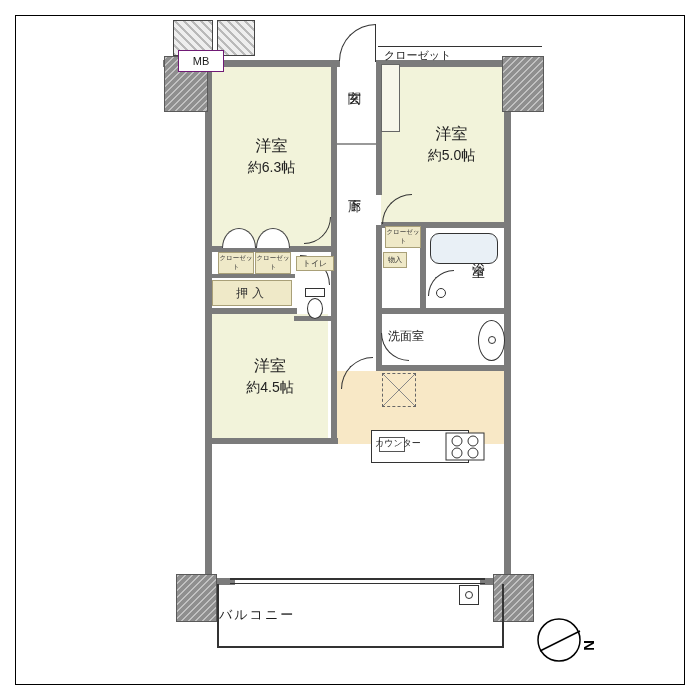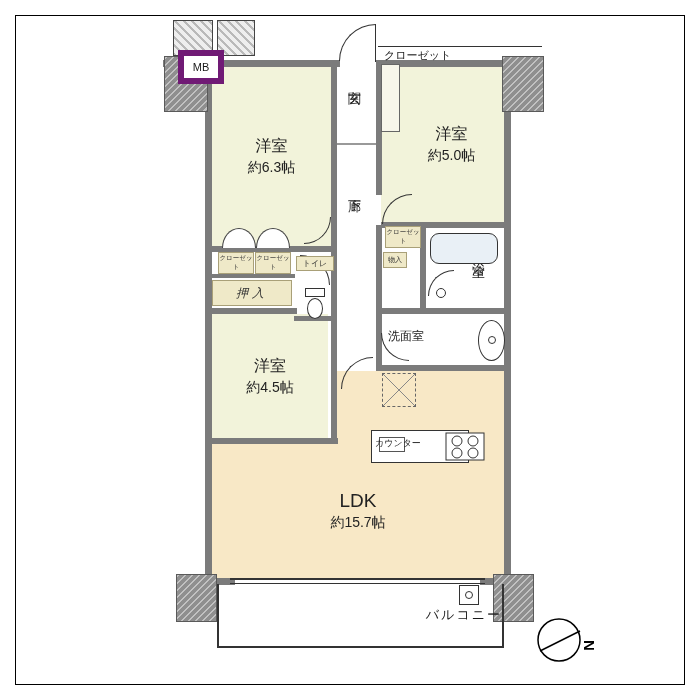--- a/index.html
+++ b/index.html
@@ -42,26 +42,20 @@
   </div>
 
   <div class="fill" style="left:212px;top:314px;width:116px;height:124px;background:var(--room);">
     <div class="roomlabel">
       <span class="rname">洋室</span>
       <span class="rsize">約4.5帖</span>
     </div>
   </div>
 
   <div class="fill" style="left:337px;top:371px;width:167px;height:73px;background:var(--ldk);"></div>
-  <div class="fill" style="left:212px;top:444px;width:292px;height:134px;background:var(--ldk);">
-    <div class="roomlabel">
-      <span style="font-size:19px;">LDK</span>
-      <span class="rsize">約15.7帖</span>
-    </div>
-  </div>
 
   <div class="wall" style="left:163px;top:60px;width:177px;height:7px;"></div>
   <div class="wall" style="left:376px;top:60px;width:167px;height:7px;"></div>
   <div class="wall" style="left:205px;top:60px;width:7px;height:525px;"></div>
   <div class="wall" style="left:504px;top:60px;width:7px;height:525px;"></div>
   <div class="wall" style="left:331px;top:60px;width:6px;height:192px;"></div>
   <div class="wall" style="left:376px;top:60px;width:6px;height:135px;"></div>
   <div class="wall" style="left:381px;top:222px;width:129px;height:6px;"></div>
   <div class="wall" style="left:420px;top:228px;width:6px;height:86px;"></div>
   <div class="wall" style="left:376px;top:308px;width:134px;height:6px;"></div>
@@ -79,40 +73,40 @@
   <div class="thin" style="left:230px;top:583px;width:255px;height:1px;"></div>
   <div class="thin" style="left:337px;top:143px;width:39px;height:2px;background:#999;"></div>
 
   <div class="col" style="left:164px;top:56px;width:44px;height:56px;"></div>
   <div class="col" style="left:502px;top:56px;width:42px;height:56px;"></div>
   <div class="col" style="left:176px;top:574px;width:41px;height:48px;"></div>
   <div class="col" style="left:493px;top:574px;width:41px;height:48px;"></div>
 
   <div class="winsym" style="left:173px;top:20px;width:40px;height:36px;"></div>
   <div class="winsym" style="left:217px;top:20px;width:38px;height:36px;"></div>
-  <div class="lbl" style="left:178px;top:50px;width:46px;height:34px;background:#fff;border:6px solid #701a75;display:flex;align-items:center;justify-content:center;font-size:11px;box-sizing:border-box;">MB</div>
+  <div class="lbl" style="left:178px;top:50px;width:46px;height:22px;background:#fff;border:1px solid #701a75;display:flex;align-items:center;justify-content:center;font-size:11px;box-sizing:border-box;">MB</div>
   <div class="thin" style="left:378px;top:46px;width:164px;height:1px;"></div>
   <div class="lbl" style="left:384px;top:49px;font-size:11px;">クローゼット</div>
 
   <div class="arc" style="left:339px;top:24px;width:37px;height:37px;border-left:1px solid #333;border-top:1px solid #333;border-top-left-radius:100% 100%;"></div>
   <div class="thin" style="left:375px;top:24px;width:1px;height:38px;"></div>
   <div class="arc" style="left:382px;top:194px;width:30px;height:30px;border-left:1px solid #333;border-top:1px solid #333;border-top-left-radius:100% 100%;"></div>
   <div class="arc" style="left:304px;top:217px;width:27px;height:27px;border-right:1px solid #333;border-bottom:1px solid #333;border-bottom-right-radius:100% 100%;"></div>
   <div class="arc" style="left:341px;top:357px;width:32px;height:32px;border-left:1px solid #333;border-top:1px solid #333;border-top-left-radius:100% 100%;"></div>
   <div class="arc" style="left:300px;top:255px;width:30px;height:30px;border-right:1px solid #333;border-top:1px solid #333;border-top-right-radius:100% 100%;"></div>
   <div class="arc" style="left:381px;top:333px;width:28px;height:28px;border-left:1px solid #333;border-bottom:1px solid #333;border-bottom-left-radius:100% 100%;"></div>
   <div class="arc" style="left:428px;top:270px;width:26px;height:26px;border-left:1px solid #333;border-top:1px solid #333;border-top-left-radius:100% 100%;"></div>
   <div class="dome" style="left:222px;top:228px;width:34px;height:20px;"></div>
   <div class="dome" style="left:256px;top:228px;width:34px;height:20px;"></div>
 
   <div class="tag" style="left:218px;top:252px;width:36px;height:22px;font-size:6.5px;">クローゼット</div>
   <div class="tag" style="left:255px;top:252px;width:36px;height:22px;font-size:6.5px;">クローゼット</div>
   <div class="tag" style="left:385px;top:226px;width:36px;height:22px;font-size:6.5px;">クローゼット</div>
   <div class="tag" style="left:383px;top:252px;width:24px;height:16px;font-size:7px;">物入</div>
-  <div class="tag" style="left:212px;top:280px;width:80px;height:26px;font-size:12px;letter-spacing:4px;font-style:italic;">押入</div>
+  <div class="tag" style="left:212px;top:280px;width:80px;height:26px;font-size:12px;letter-spacing:4px;">押入</div>
   <div class="tag" style="left:296px;top:256px;width:38px;height:15px;font-size:8px;">トイレ</div>
 
   <div class="lbl vtext" style="left:346px;top:80px;font-size:13px;">玄関</div>
   <div class="lbl vtext" style="left:383px;top:68px;font-size:6px;letter-spacing:0;">シューズボックス</div>
   <div class="lbl vtext" style="left:346px;top:188px;font-size:13px;">廊下</div>
   <div class="lbl vtext" style="left:470px;top:252px;font-size:13px;">浴室</div>
   <div class="lbl" style="left:388px;top:330px;font-size:12px;">洗面室</div>
 
   <div class="icon" style="left:381px;top:64px;width:19px;height:68px;background:#f7f6ea;border:1px solid #666;"></div>
 
@@ -136,21 +130,21 @@
     <circle cx="12" cy="9" r="5" fill="none" stroke="#333"></circle>
     <circle cx="28" cy="9" r="5" fill="none" stroke="#333"></circle>
     <circle cx="12" cy="21" r="5" fill="none" stroke="#333"></circle>
     <circle cx="28" cy="21" r="5" fill="none" stroke="#333"></circle>
   </svg>
   <div class="lbl" style="left:375px;top:438px;font-size:9px;">カウンター</div>
 
   <div class="icon" style="left:459px;top:585px;width:20px;height:20px;background:#fff;border:1.5px solid #333;"></div>
   <div class="icon" style="left:465px;top:591px;width:8px;height:8px;border:1.5px solid #333;border-radius:50%;"></div>
 
-  <div class="fill" style="left:217px;top:584px;width:287px;height:64px;border:2px solid #333;border-top:none;box-sizing:border-box;display:flex;align-items:center;justify-content:flex-end;padding-left:44px;">
+  <div class="fill" style="left:217px;top:584px;width:287px;height:64px;border:2px solid #333;border-top:none;box-sizing:border-box;display:flex;align-items:center;justify-content:flex-start;">
     <span class="lbl" style="position:static;font-size:13px;letter-spacing:2px;">バルコニー</span>
   </div>
 
   <svg class="icon" style="left:533px;top:608px;" width="66" height="64" viewBox="0 0 66 64">
     <circle cx="26" cy="32" r="21" fill="#fff" stroke="#000" stroke-width="1.5"></circle>
     <polygon points="7,43 47,23 27,33" fill="#000"></polygon>
     <line x1="7" y1="43" x2="47" y2="23" stroke="#000" stroke-width="1.5"></line>
     <text x="56" y="37" font-size="15" font-weight="bold" font-family="Liberation Sans, sans-serif" transform="rotate(90 56 32)">N</text>
   </svg>
 

